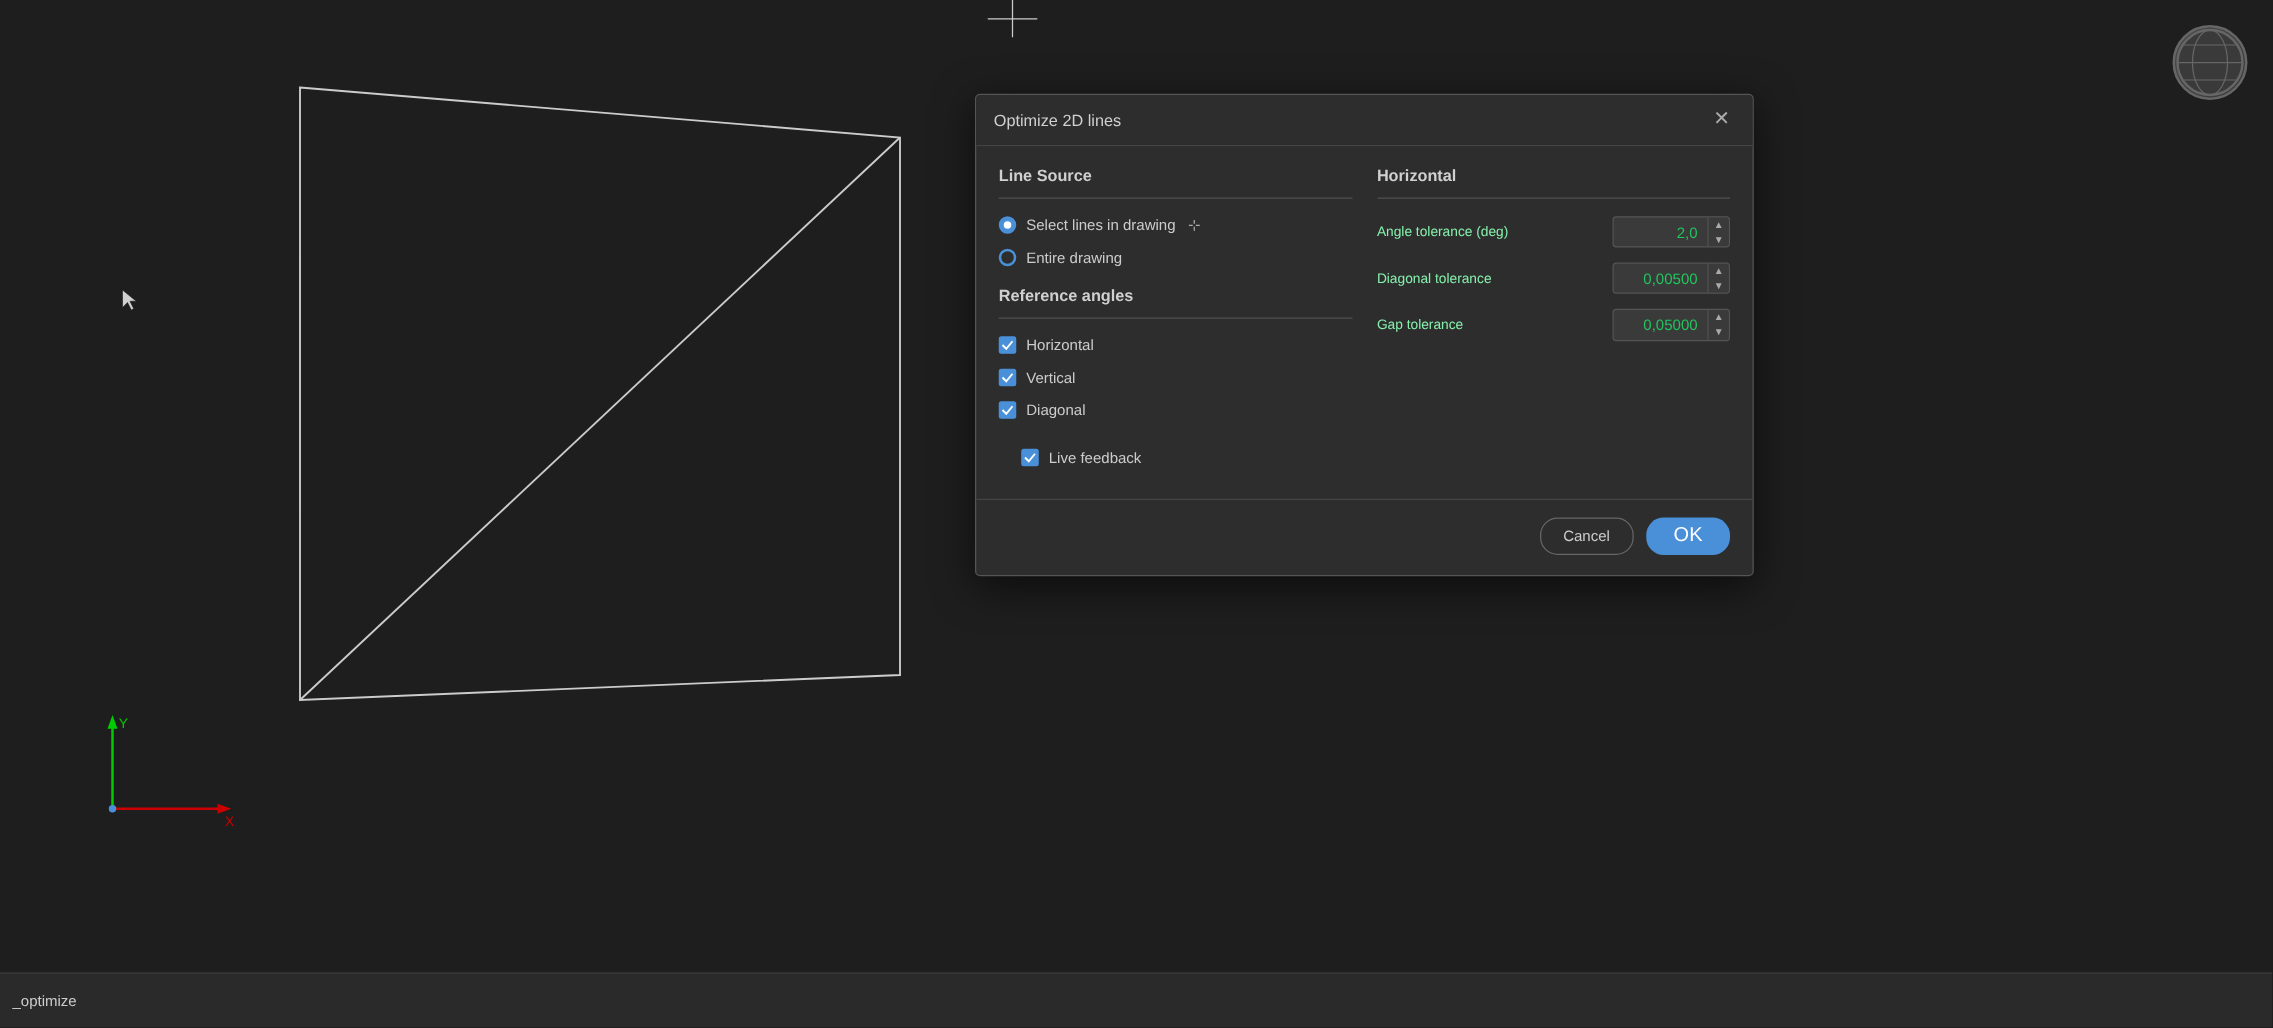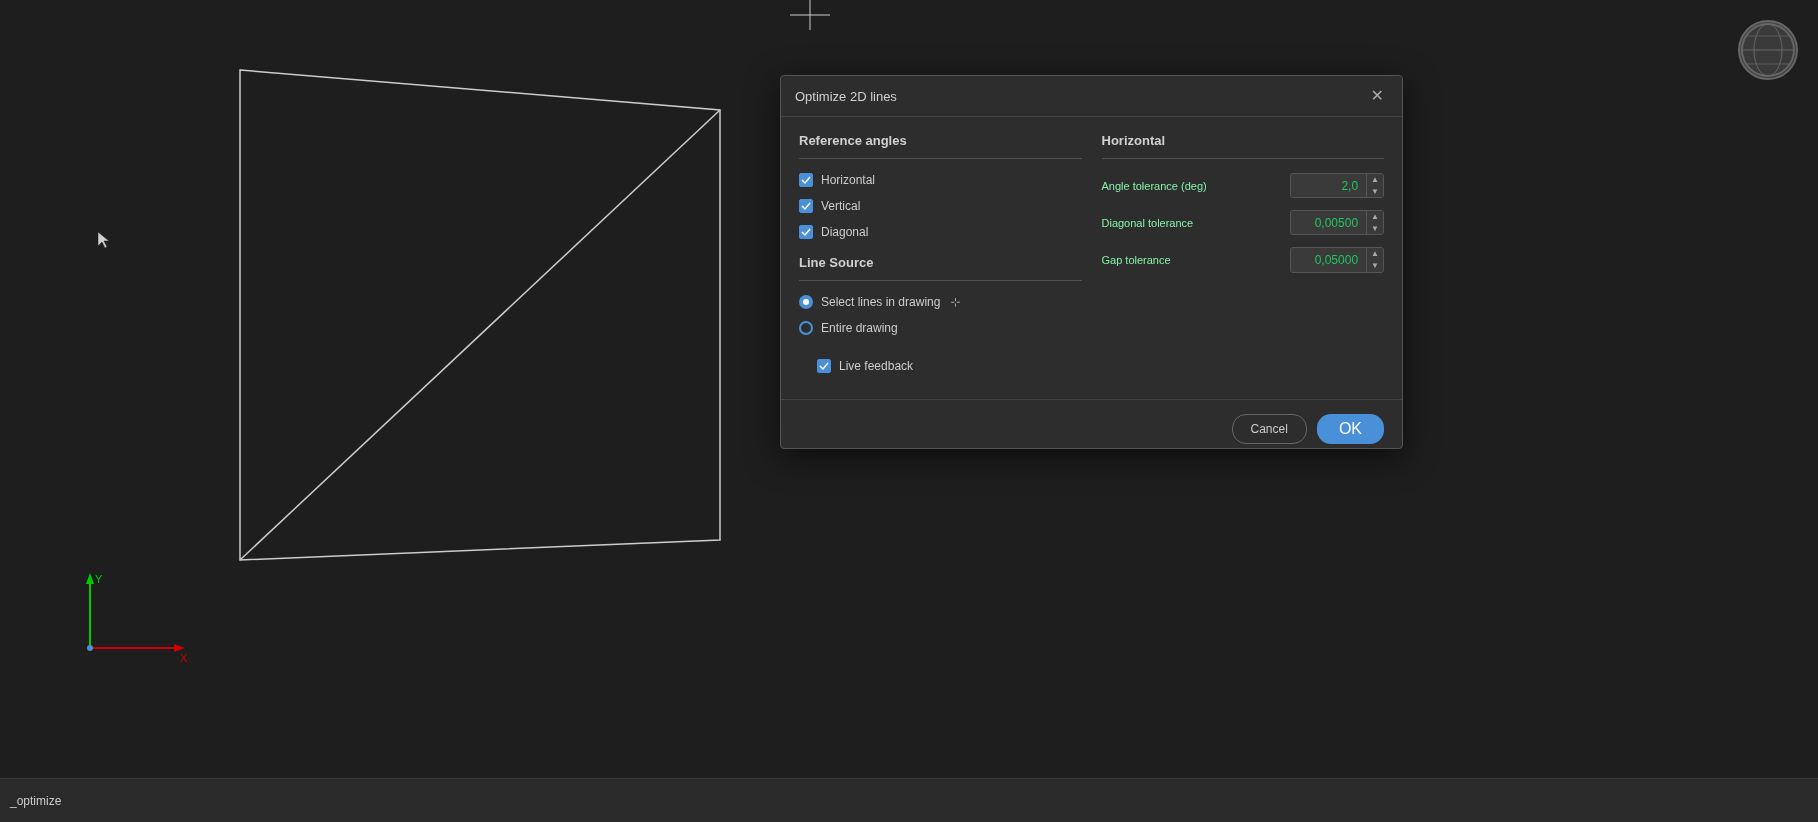--- a/index.html
+++ b/index.html
@@ -259,21 +259,21 @@
     
     .section-gap {
       margin-bottom: 16px;
     }
 
     
     .dialog-footer {
       display: flex;
       justify-content: flex-end;
       gap: 10px;
-      padding: 14px 18px 4px;
+      padding: 14px 18px 16px;
       border-top: 1px solid #444;
       margin-top: 10px;
     }
 
     .btn-cancel {
       background: transparent;
       border: 1px solid #666;
       color: #cccccc;
       padding: 6px 18px;
       border-radius: 14px;
@@ -358,20 +358,38 @@
     <span class="dialog-title">Optimize 2D lines</span>
     <button class="close-btn">✕</button>
   </div>
 
   <div class="dialog-body">
     <div class="two-col">
 
       <div>
 
         <div class="section-gap">
+          <div class="section-title">Line Source</div>
+          <hr class="section-divider">
+
+          <div class="radio-option">
+            <div class="radio-circle">
+              <div class="radio-circle-inner"></div>
+            </div>
+            <span class="radio-label">Select lines in drawing</span>
+            <span class="select-icon">⊹</span>
+          </div>
+
+          <div class="radio-option">
+            <div class="radio-circle empty"></div>
+            <span class="radio-label">Entire drawing</span>
+          </div>
+        </div>
+
+        <div class="section-gap">
           <div class="section-title">Reference angles</div>
           <hr class="section-divider">
 
           <div class="checkbox-option">
             <div class="checkbox-square">
               <svg width="10" height="10" viewBox="0 0 10 10">
                   <polyline points="1,5 4,8 9,2" fill="none" stroke="white" stroke-width="1.5"></polyline>
                 </svg>
             </div>
             <span class="checkbox-label">Horizontal</span>
@@ -386,38 +404,20 @@
             <span class="checkbox-label">Vertical</span>
           </div>
 
           <div class="checkbox-option">
             <div class="checkbox-square">
               <svg width="10" height="10" viewBox="0 0 10 10">
                   <polyline points="1,5 4,8 9,2" fill="none" stroke="white" stroke-width="1.5"></polyline>
                 </svg>
             </div>
             <span class="checkbox-label">Diagonal</span>
-          </div>
-        </div>
-
-        <div class="section-gap">
-          <div class="section-title">Line Source</div>
-          <hr class="section-divider">
-
-          <div class="radio-option">
-            <div class="radio-circle">
-              <div class="radio-circle-inner"></div>
-            </div>
-            <span class="radio-label">Select lines in drawing</span>
-            <span class="select-icon">⊹</span>
-          </div>
-
-          <div class="radio-option">
-            <div class="radio-circle empty"></div>
-            <span class="radio-label">Entire drawing</span>
           </div>
         </div>
       </div>
 
       <div>
 
 
         <div class="section-gap">
           <div class="section-title">Horizontal</div>
           <hr class="section-divider">

